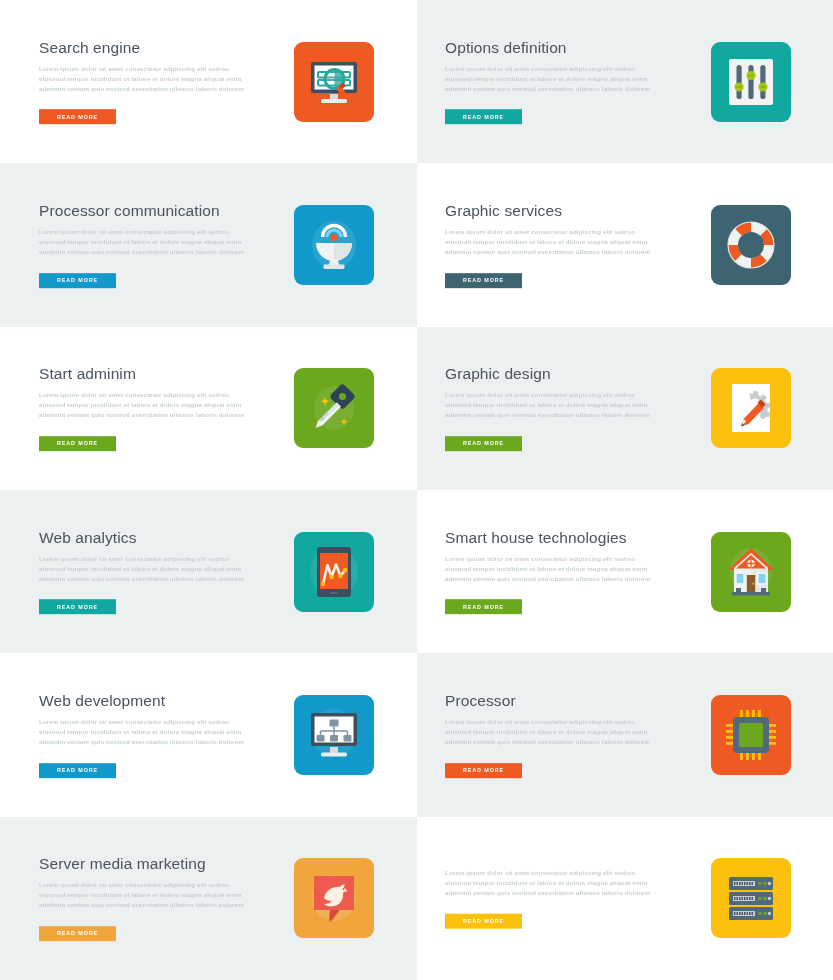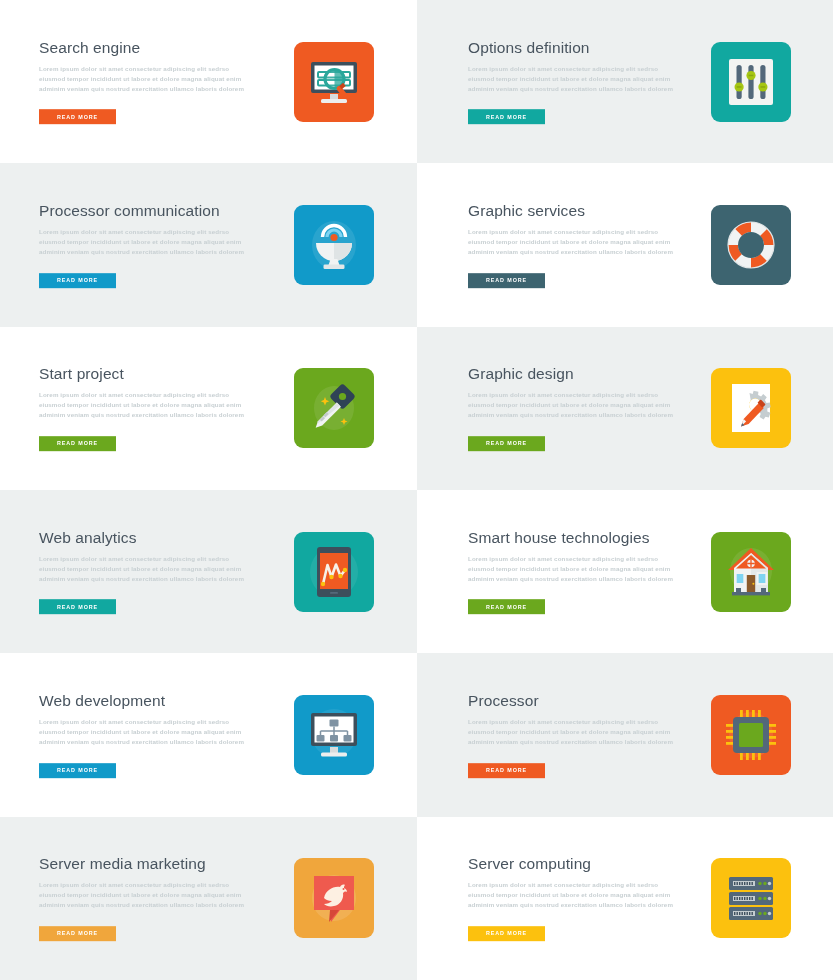--- a/index.html
+++ b/index.html
@@ -24,21 +24,21 @@
   .cell.light { background: #ffffff; }
   .cell.gray  { background: #edf0f0; }
 
   .txt {
     position: absolute;
     left: 39px;
     top: 50%;
     transform: translateY(-50%);
     width: 230px;
   }
-  .cell.right .txt { left: 51px; }
+  .cell.right .txt { left: 28px; }
 
   .title {
     font-size: 15.5px;
     font-weight: 400;
     color: #48545f;
     letter-spacing: 0.1px;
     margin-bottom: 7px;
     white-space: nowrap;
   }
   .desc {
@@ -162,21 +162,21 @@
         <path d="M12 44 A23 23 0 0 0 28 51 L28 41 A13 13 0 0 1 19 37 Z" fill="#f1f3f3"></path>
         <path d="M5 28 A23 23 0 0 0 12 44 L19 37 A13 13 0 0 1 15 28 Z" fill="#ef5a22"></path>
         <path d="M12 12 A23 23 0 0 0 5 28 L15 28 A13 13 0 0 1 19 19 Z" fill="#f1f3f3"></path>
         <circle cx="28" cy="28" r="13" fill="#3d6470"></circle>
         <circle cx="28" cy="28" r="23" fill="none" stroke="#dfe4e5" stroke-width="1.2"></circle>
       </svg>
     </div>
     </div>
     <div class="cell left light" style="background: rgb(255, 255, 255);">
     <div class="txt">
-      <div class="title">Start project</div>
+      <div class="title">Start adminim</div>
       <div class="desc">Lorem ipsum dolor sit amet consectetur adipiscing elit sedrso eiusmod tempor incididunt ut labore et dolore magna aliquat enim adminim veniam quis nostrud exercitation ullamco laboris dolorem</div>
       <button class="btn" style="background:#6ba81e">READ MORE</button>
     </div>
     <div class="tile" style="background:#6ba81e">
       <svg width="56" height="56" viewBox="0 0 56 56">
         <ellipse cx="28" cy="28" rx="20" ry="22" fill="#ffffff" fill-opacity="0.09"></ellipse>
         <rect x="27" y="7" width="19" height="19" rx="3.4" transform="rotate(45 36.5 16.5)" fill="#2f4356"></rect>
         <circle cx="36.5" cy="16.5" r="3.6" fill="#6ba81e"></circle>
         <path d="M30.8 22.5 L12 41.2 l-2.4 6.6 l6.6 -2.4 L35 26.7 Z" fill="#f1f3f3"></path>
         <path d="M30.8 22.5 L12 41.2 l-1.2 3.3 L33.9 25.6 Z" fill="#dfe4e5"></path>
@@ -317,21 +317,20 @@
         <ellipse cx="28" cy="28" rx="22" ry="23" fill="#ffffff" fill-opacity="0.12"></ellipse>
         <path d="M8 6 h40 v34 h-14 l-9 12 l-1 -12 h-16 z" fill="#ef5a4e"></path>
         <path d="M24 40 l-1 12 l10 -12 z" fill="#d64739"></path>
         <path d="M18 28 c2 -8 9 -12 16 -11 c1 -2 3 -3 5 -2 c-1 1 -1 2 -1 3 c2 1 3 2 3 4 c-2 -1 -3 0 -4 1 c1 6 -3 12 -9 13 c-4 1 -8 0 -10 -2 c3 0 6 -1 8 -3 c-4 0 -7 -2 -8 -3 z" fill="#fdf0e2"></path>
         <circle cx="37.5" cy="19" r="1" fill="#ef5a4e"></circle>
       </svg>
     </div>
     </div>
     <div class="cell right light" style="background: rgb(255, 255, 255);">
     <div class="txt">
-      <div class="title">Server computing</div>
       <div class="desc">Lorem ipsum dolor sit amet consectetur adipiscing elit sedrso eiusmod tempor incididunt ut labore et dolore magna aliquat enim adminim veniam quis nostrud exercitation ullamco laboris dolorem</div>
       <button class="btn" style="background:#fcc10e">READ MORE</button>
     </div>
     <div class="tile" style="background:#fcc10e">
       <svg width="56" height="56" viewBox="0 0 56 56">
         <rect x="6" y="7" width="44" height="13" rx="1.5" fill="#53687a"></rect>
         <rect x="6" y="22" width="44" height="13" rx="1.5" fill="#53687a"></rect>
         <rect x="6" y="37" width="44" height="13" rx="1.5" fill="#53687a"></rect>
         <g fill="#c5cdd0">
           <rect x="10" y="11" width="22" height="5"></rect>

